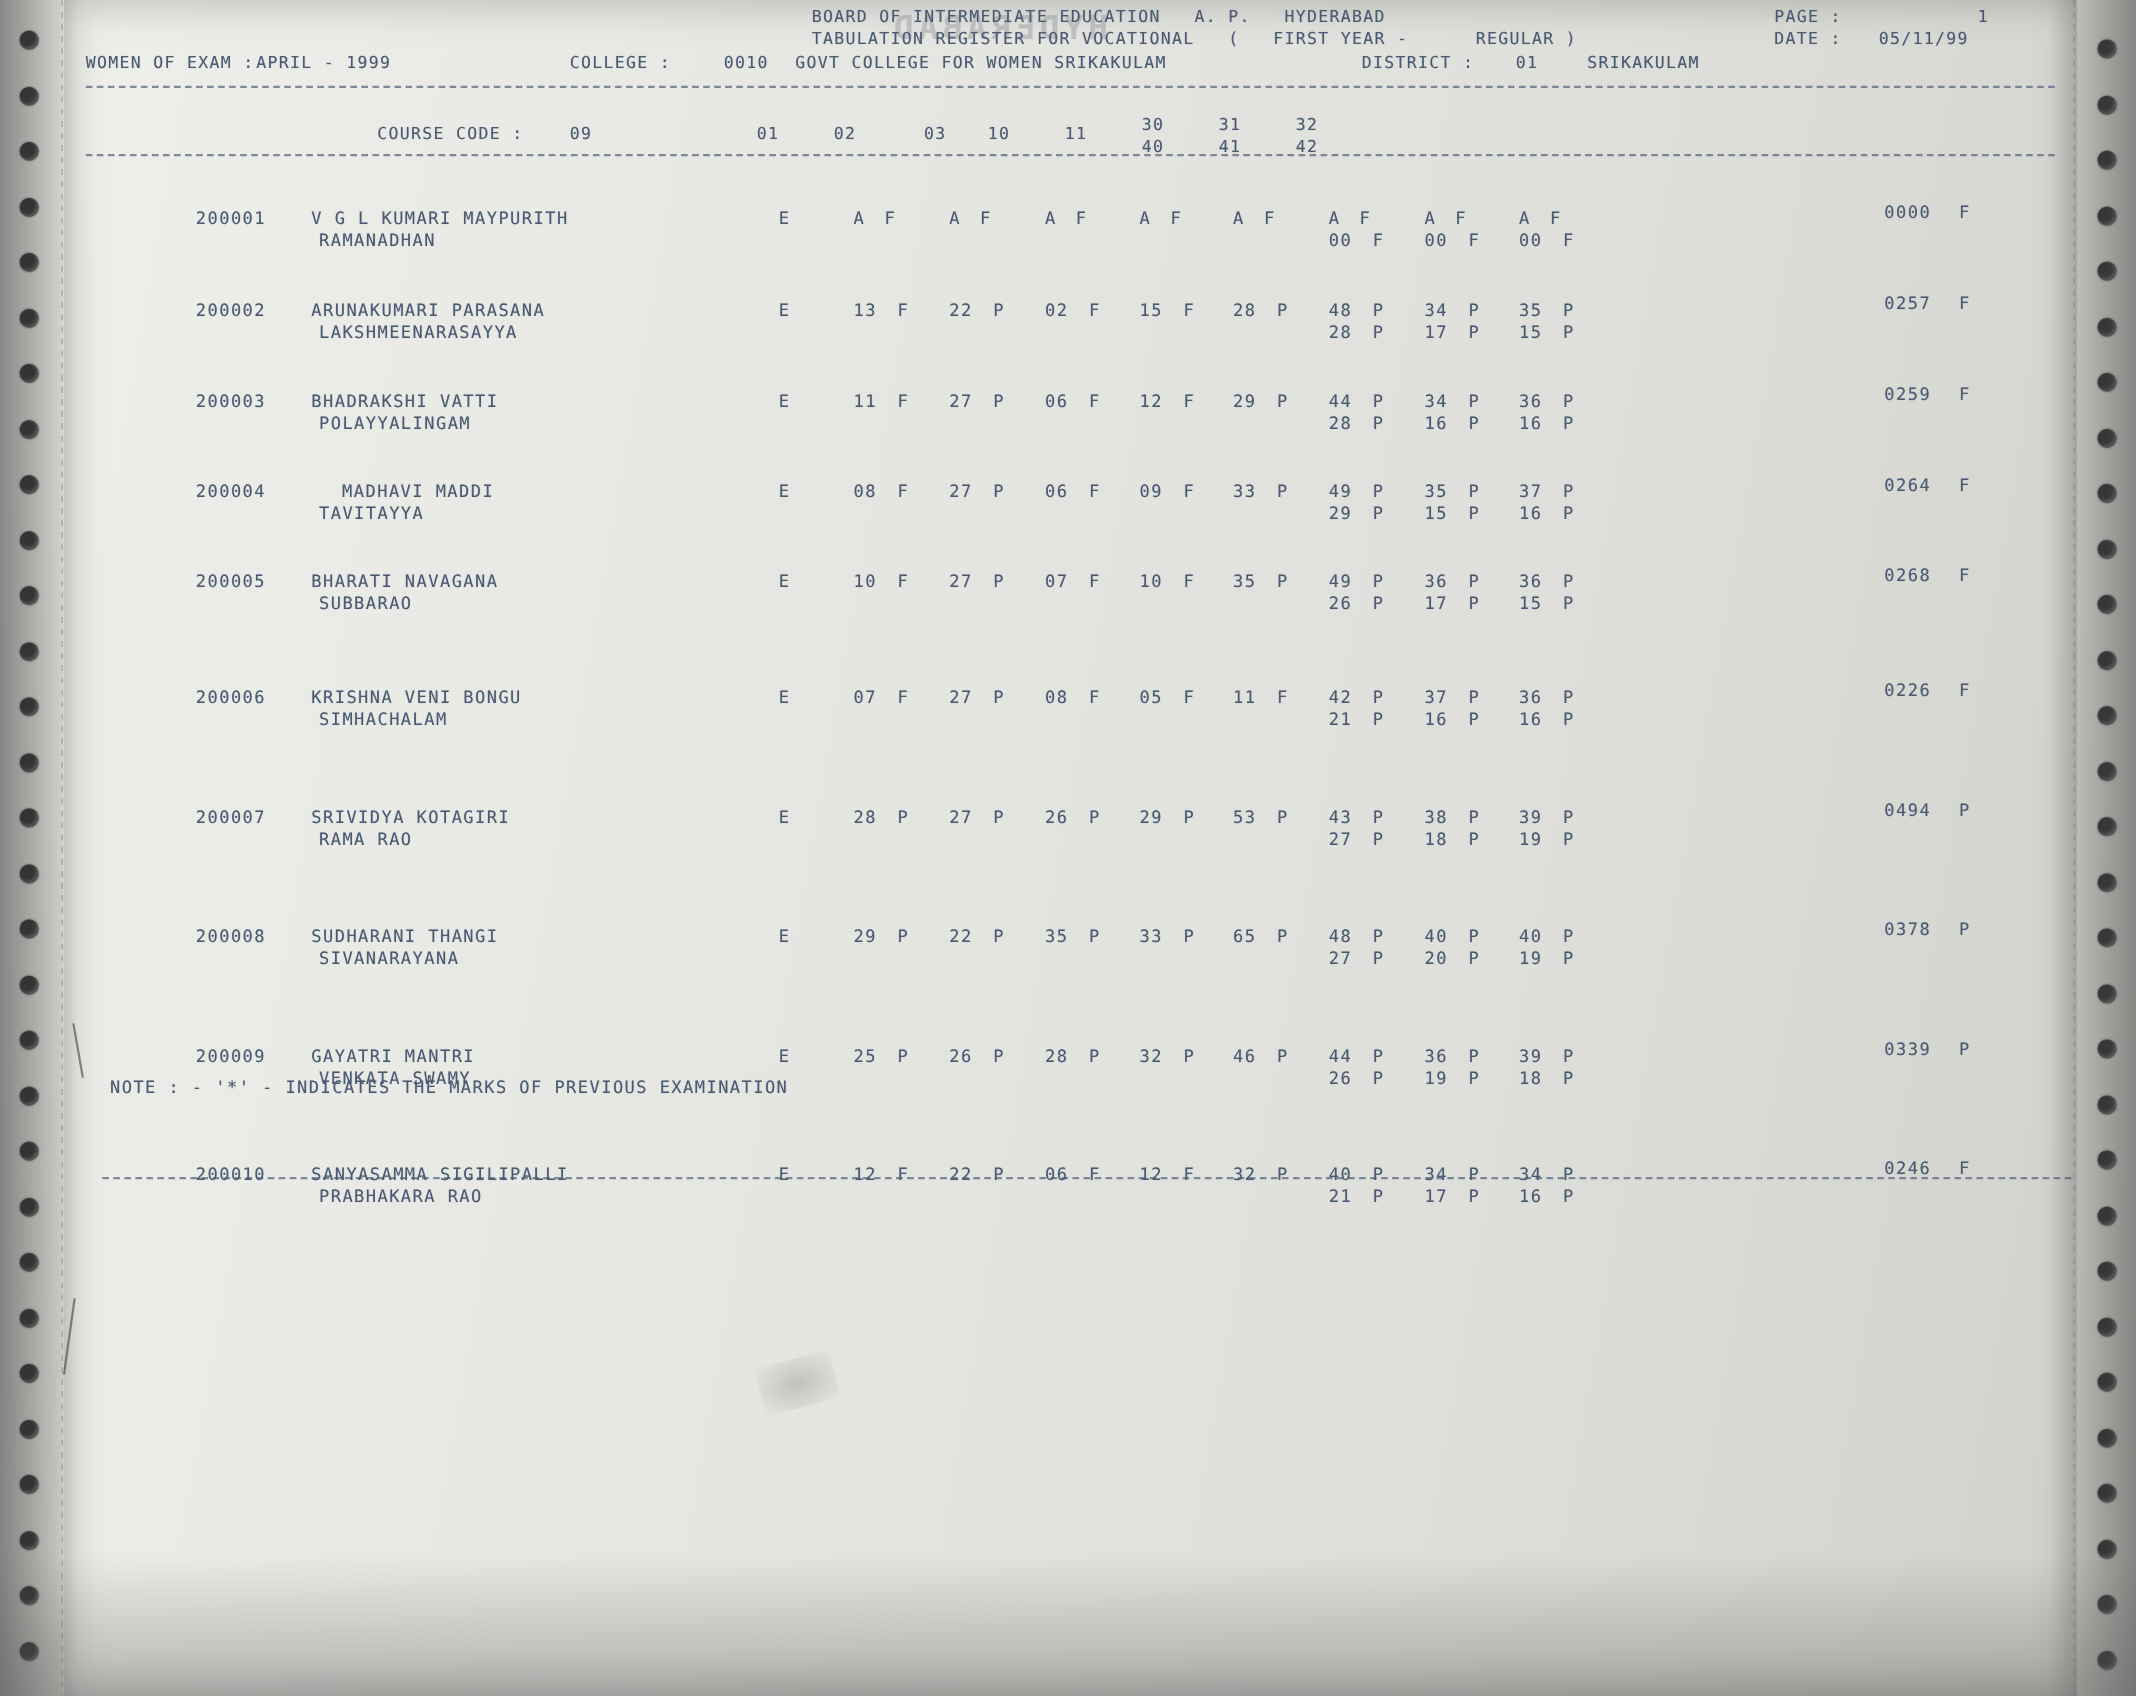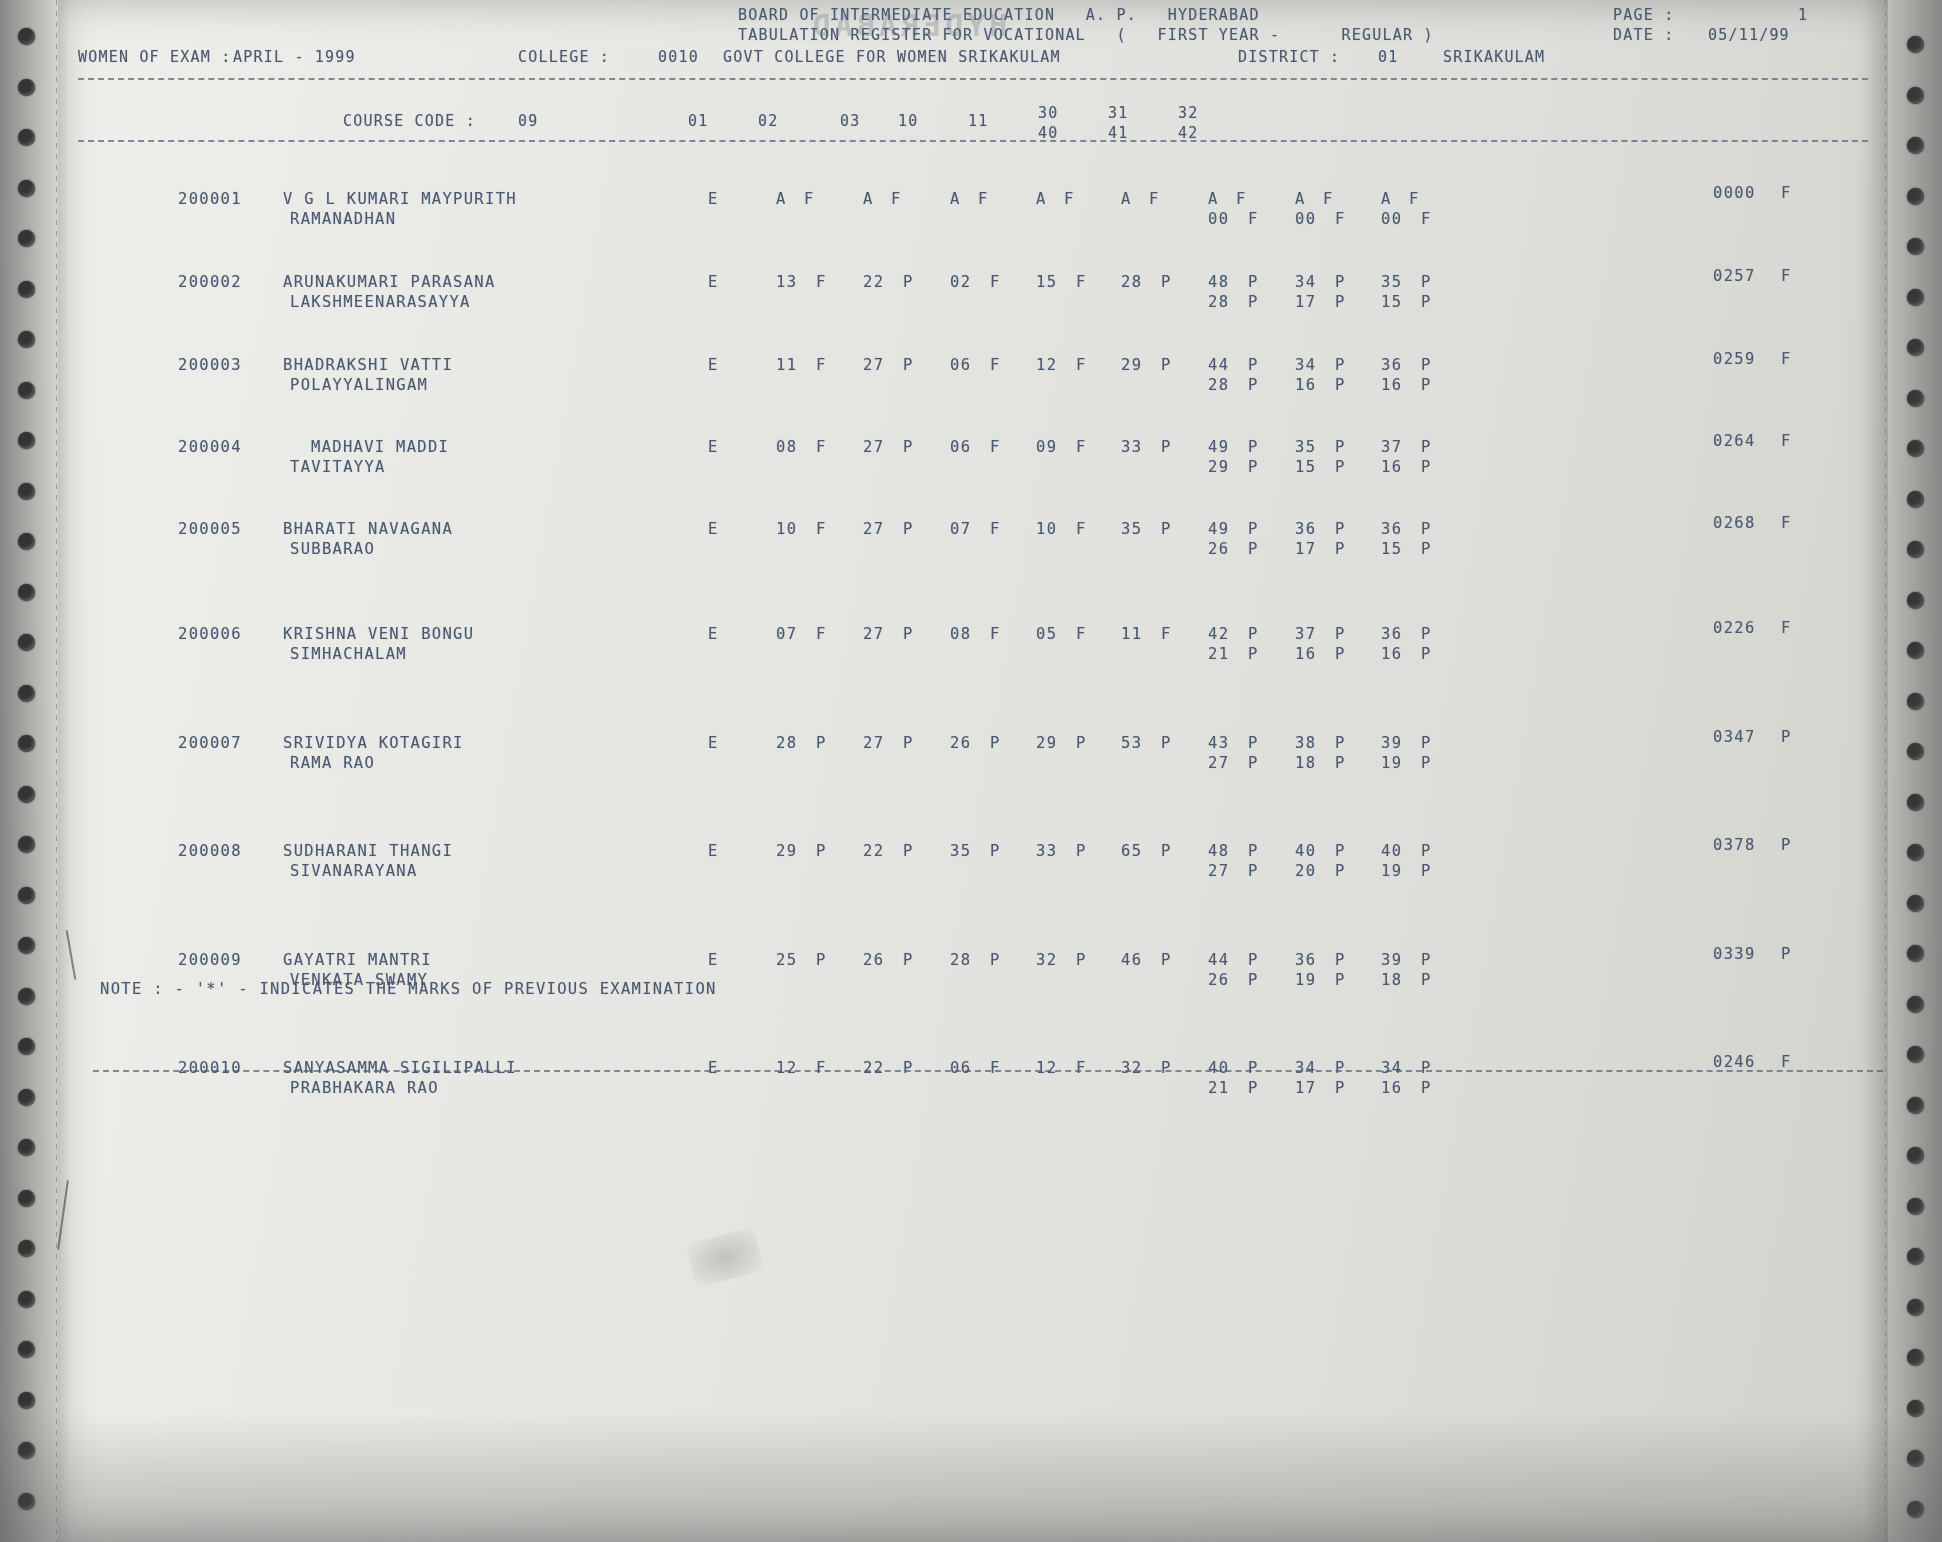--- a/index.html
+++ b/index.html
@@ -355,21 +355,21 @@
         <div class="abs ink row-name" style="left: 1237px; top: 734px;">38</div>
         <div class="abs ink row-name" style="left: 1277px; top: 734px;">P</div>
         <div class="abs ink row-name" style="left: 1323px; top: 734px;">39</div>
         <div class="abs ink row-name" style="left: 1363px; top: 734px;">P</div>
         <div class="abs ink row-name" style="left: 1150px; top: 754px;">27</div>
         <div class="abs ink row-name" style="left: 1190px; top: 754px;">P</div>
         <div class="abs ink row-name" style="left: 1237px; top: 754px;">18</div>
         <div class="abs ink row-name" style="left: 1277px; top: 754px;">P</div>
         <div class="abs ink row-name" style="left: 1323px; top: 754px;">19</div>
         <div class="abs ink row-name" style="left: 1363px; top: 754px;">P</div>
-        <div class="abs ink row-name" style="left: 1655px; top: 728px;">0347</div>
+        <div class="abs ink row-name" style="left: 1655px; top: 728px;">0494</div>
         <div class="abs ink row-name" style="left: 1723px; top: 728px;">P</div>
         <div class="abs ink row-name" style="left: 120px; top: 842px;">200008</div>
         <div class="abs ink row-name" style="left: 225px; top: 842px;">SUDHARANI THANGI</div>
         <div class="abs ink row-name" style="left: 232px; top: 862px;">SIVANARAYANA</div>
         <div class="abs ink row-name" style="left: 650px; top: 842px;">E</div>
         <div class="abs ink row-name" style="left: 718px; top: 842px;">29</div>
         <div class="abs ink row-name" style="left: 758px; top: 842px;">P</div>
         <div class="abs ink row-name" style="left: 805px; top: 842px;">22</div>
         <div class="abs ink row-name" style="left: 845px; top: 842px;">P</div>
         <div class="abs ink row-name" style="left: 892px; top: 842px;">35</div>

